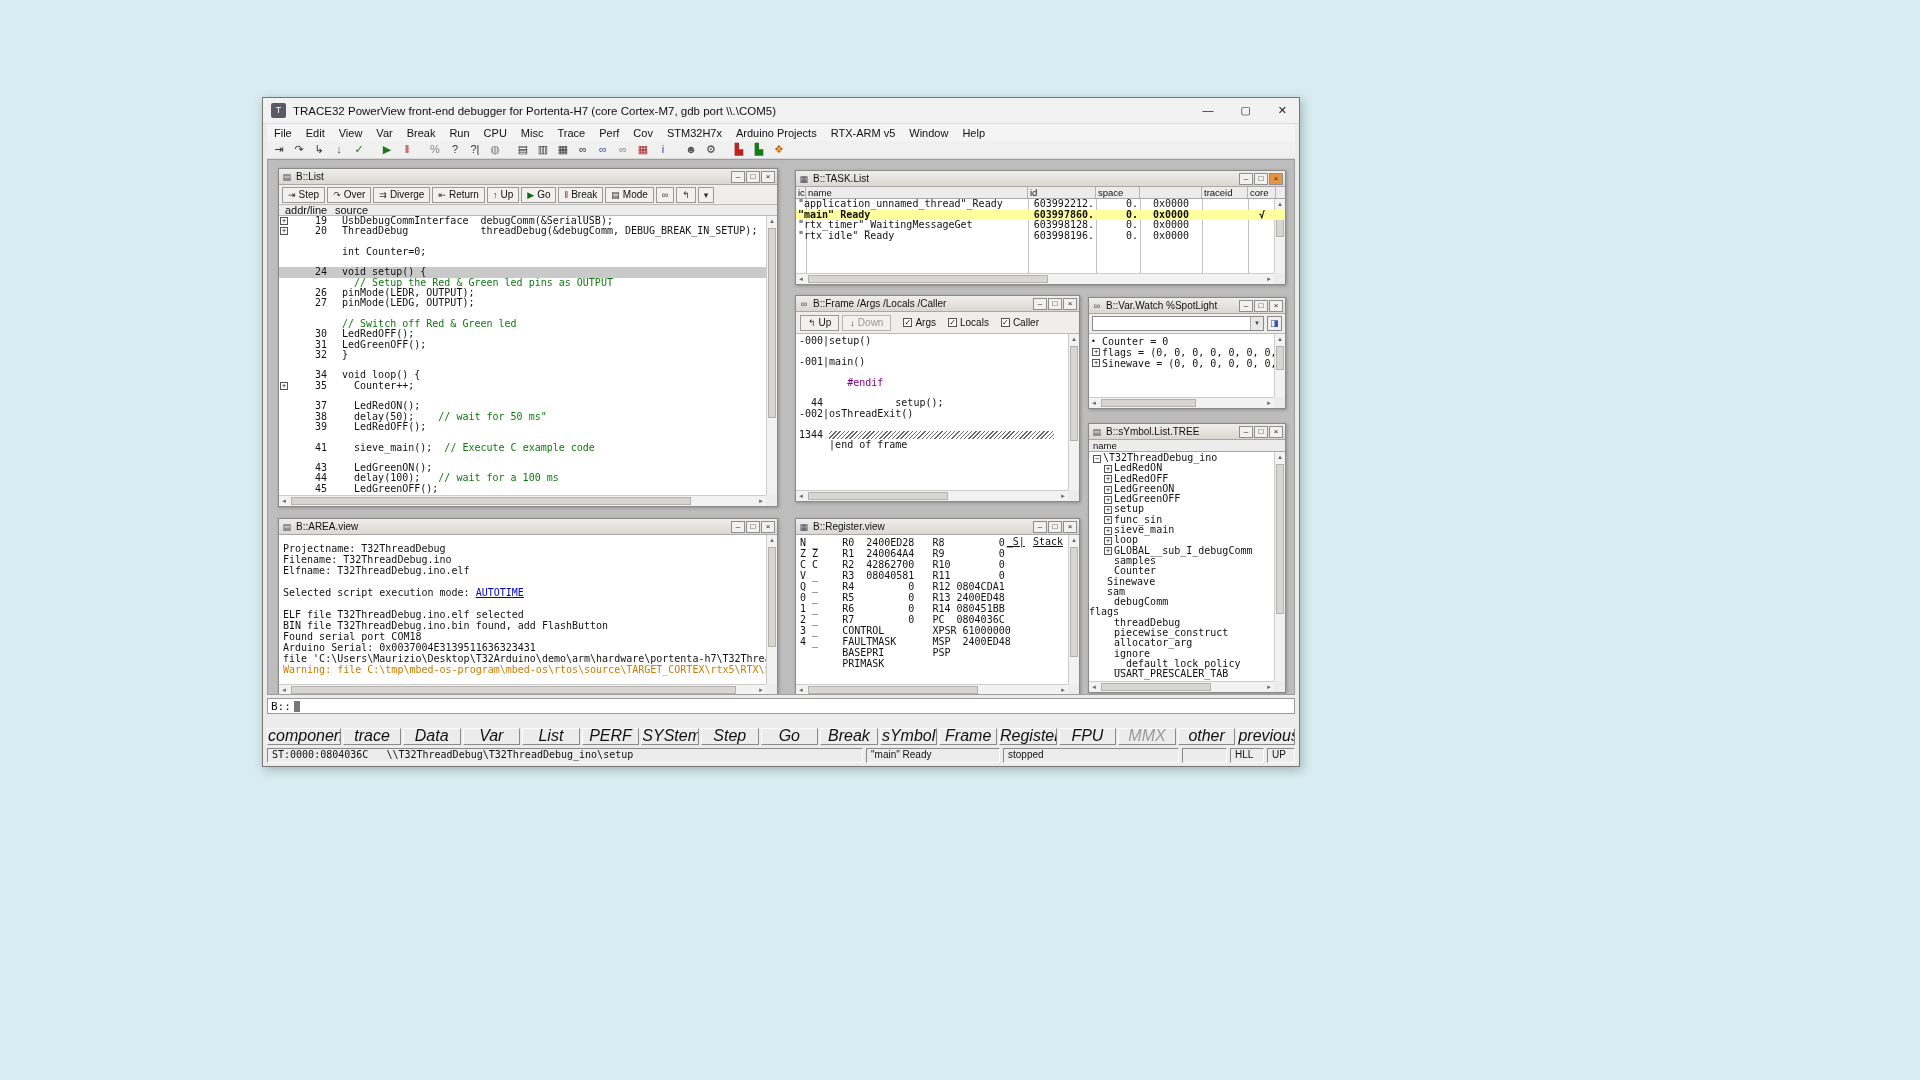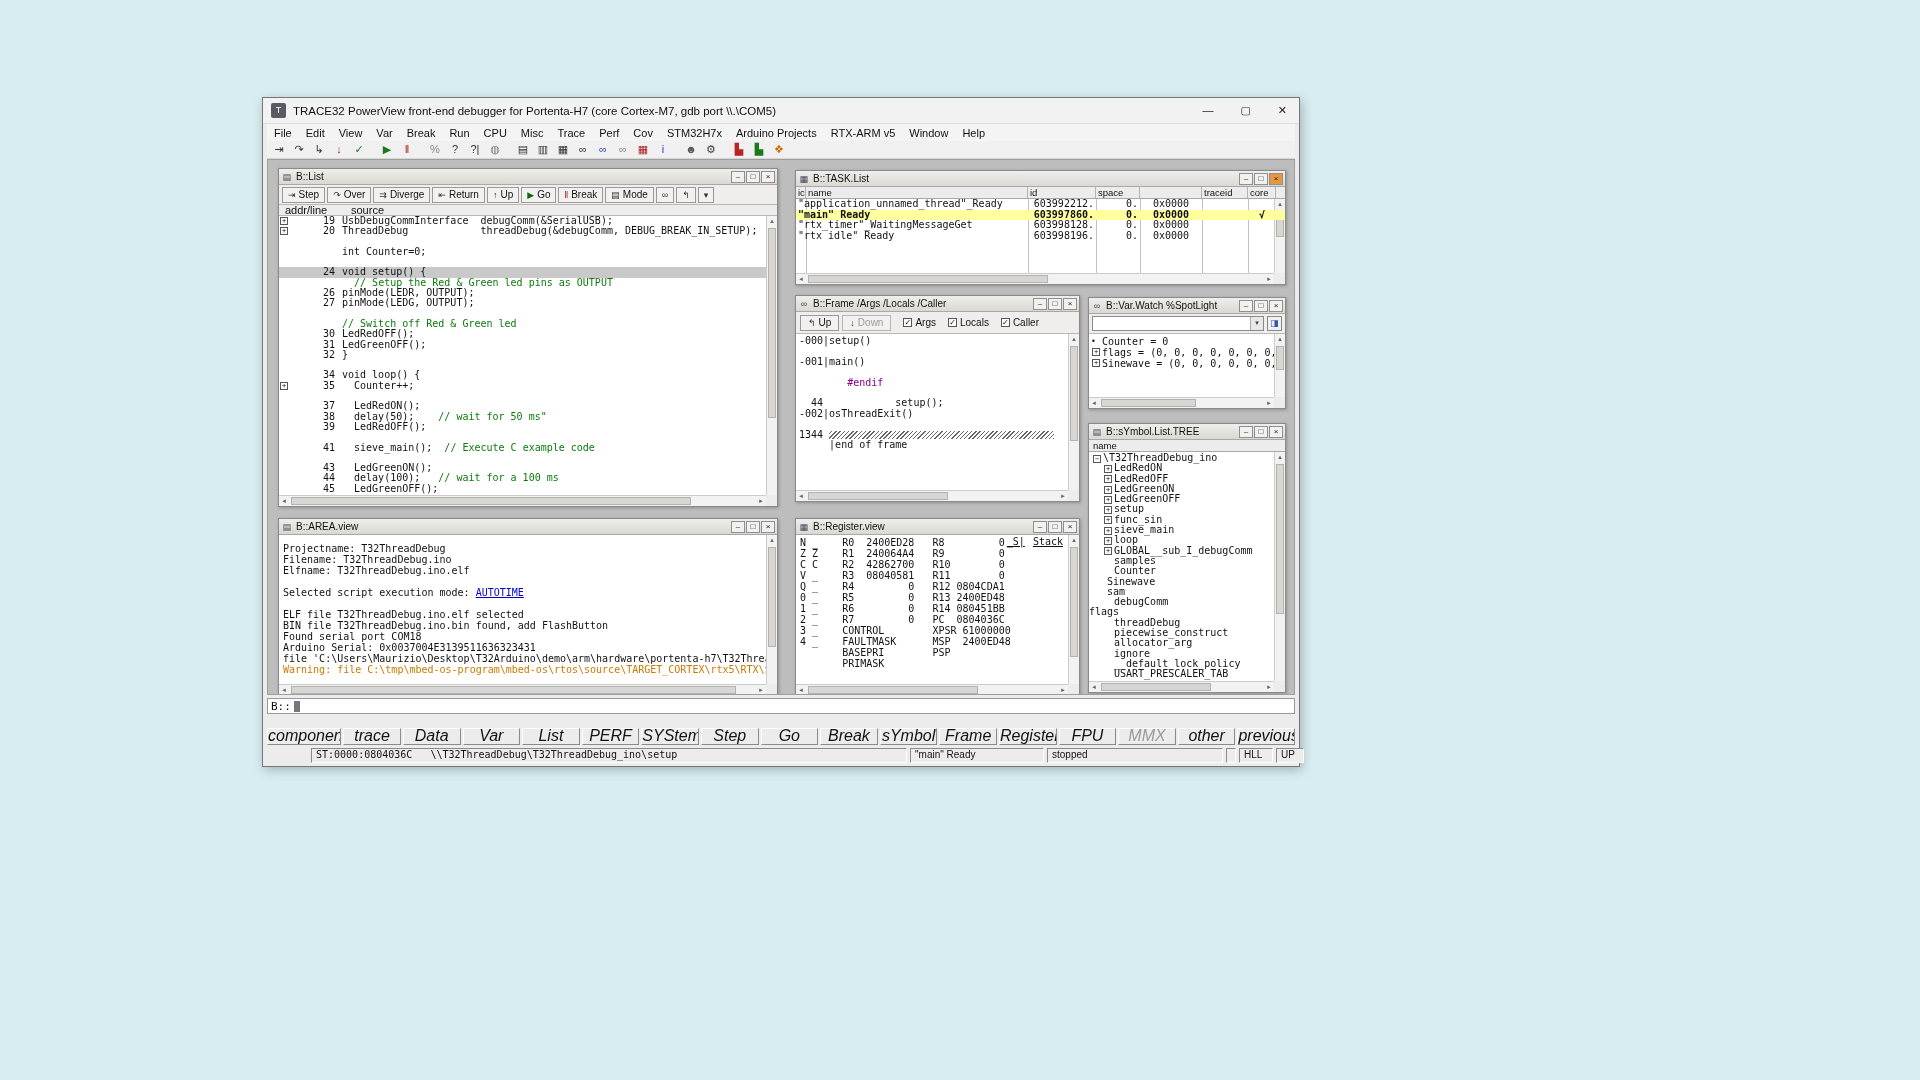--- a/index.html
+++ b/index.html
@@ -59,28 +59,28 @@
   .corner { position:absolute; right:0; bottom:0; width:11px; height:11px; background:#ececec; }
 
   
   .list-toolbar { height:20px; flex:0 0 auto; background:#efeeec; border-bottom:1px solid #b9b9b9;
                   display:flex; align-items:center; gap:2px; padding:0 3px; }
   .lt-btn { border:1px solid #9a9a9a; background:#f2f1ef; height:16px; display:inline-flex;
             align-items:center; gap:3px; padding:0 5px; font-size:10px; white-space:nowrap; }
   .lt-ic { font-size:9px; color:#333; }
   .list-colhdr { height:11px; flex:0 0 auto; background:#ececec; border-bottom:1px solid #b9b9b9;
                  font-size:11px; position:relative; line-height:11px;padding-left:15px; }
-  .hdr-a { position:absolute; left:6px; } .hdr-b { position:absolute; left:72px; }
+  .hdr-a { position:absolute; left:6px; } .hdr-b { position:absolute; left:56px; }
   .srcline { display:flex; height:10.3px; line-height:10.3px;
              font-family:"DejaVu Sans Mono",monospace; font-size:10px; white-space:pre; }
   .srcline.hl { background:#c9c9c9; }
   .src-gut { width:11px; flex:0 0 auto; }
   .xbox { display:inline-block; width:8px; height:8px; border:1px solid #555; background:#fff;
           font-size:7px; line-height:6px; text-align:center; vertical-align:top; margin:1px 0 0 1px; }
-  .src-num { width:52px; flex:0 0 auto; text-align:right; padding-right:7px; }
+  .src-num { width:52px; flex:0 0 auto; text-align:right; padding-right:15px; }
   .src-com { color:#0d7a0d; }
 
   
   .task-colhdr { height:12px; flex:0 0 auto; background:#ececec; border-bottom:1px solid #a8a8a8;
                  display:flex; font-size:9.5px; line-height:11px; }
   .th { border-right:1px solid #b4b4b4; padding:0 2px; overflow:hidden; flex:0 0 auto; }
   .task-row { display:flex; height:10.5px; line-height:10.5px; position:relative; z-index:1;
               font-family:"DejaVu Sans Mono",monospace; font-size:10px; white-space:pre; }
   .task-row.sel { background:#ffff9e; font-weight:bold; }
   .task-row .td { padding:0 2px; overflow:hidden; flex:0 0 auto; }
@@ -135,21 +135,21 @@
   .caret { width:6px; height:11px; background:#777; margin-left:3px; }
   .softkeys { position:absolute; left:4px; right:4px; top:630px; height:17px; display:flex; gap:2px; }
   .softkey { flex:1; border:1px solid; border-color:#fdfdfd #8a8a8a #8a8a8a #fdfdfd;
              background:#ececec; font-size:16px; text-align:center; line-height:14px;
              overflow:hidden; white-space:nowrap;font-style:italic; }
   .softkey.dis { color:#9a9a9a; }
   .statusbar { position:absolute; left:4px; right:4px; top:650px; height:15px; display:flex;
                gap:3px; font-size:10px; }
   .sseg { border:1px solid; border-color:#8a8a8a #fdfdfd #fdfdfd #8a8a8a; background:#ececec;
           padding:0 4px; line-height:12px; overflow:hidden; white-space:pre; flex:0 0 auto; }
-  .sseg.mono { font-family:"DejaVu Sans Mono",monospace;margin-left:44px; }
+  .sseg.mono { font-family:"DejaVu Sans Mono",monospace; }
   .sseg.fill { flex:1 1 auto; }
 </style>
 </head>
 <body>
 
 <div class="t32-window">
 
   <div class="titlebar">
     <span class="app-icon">T</span>
     <span class="title-text">TRACE32 PowerView front-end debugger for Portenta-H7 (core Cortex-M7, gdb port \\.\COM5)</span>

